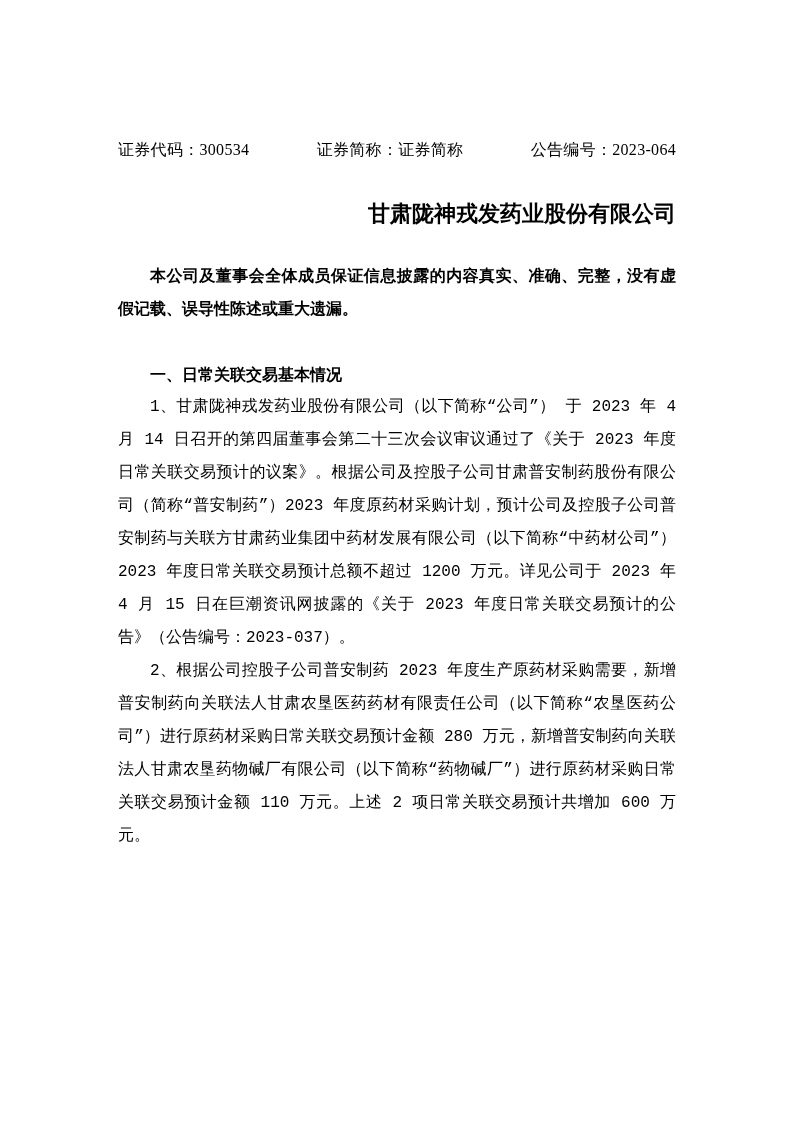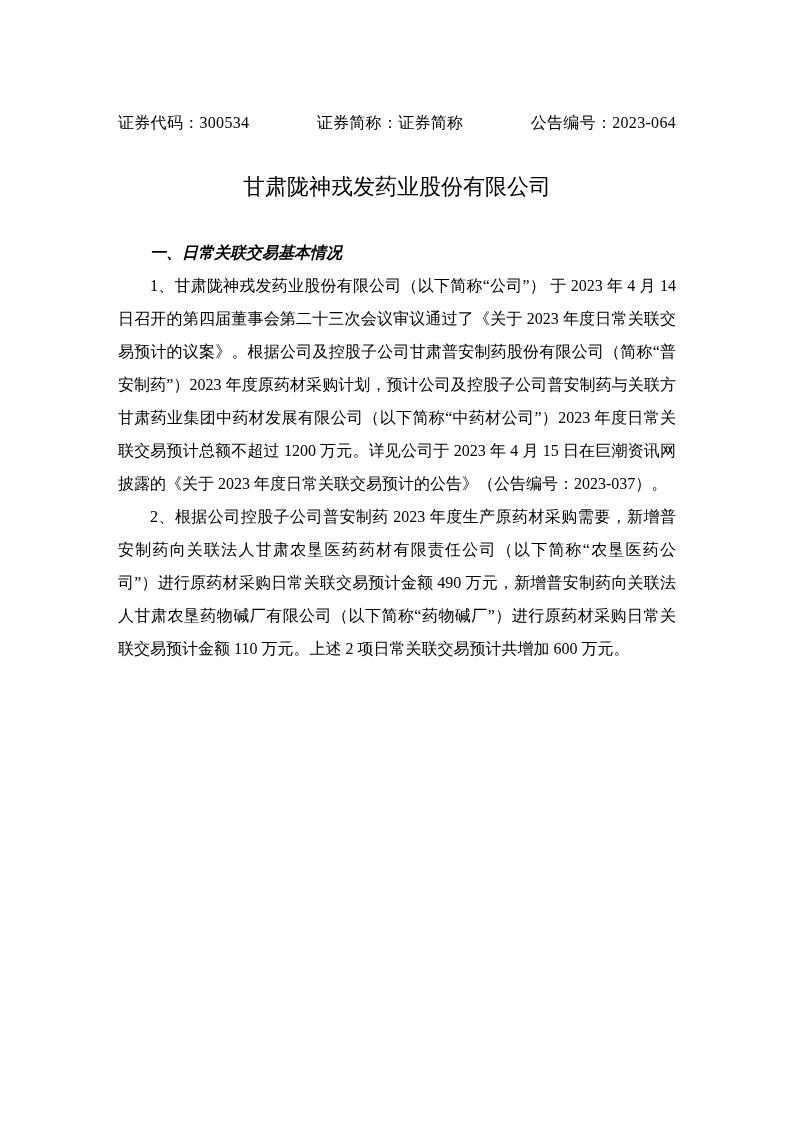--- a/index.html
+++ b/index.html
@@ -19,52 +19,52 @@
   .content {
     padding: 113px 117px 0 118px; 
   }
   .doc-header {
     display: flex;
     justify-content: space-between;
     align-items: baseline;
     font-size: 16px;
     line-height: 20px;
     letter-spacing: 0.3px;
+    margin-top: 27px;
   }
   .doc-title {
     margin-top: 37px;
-    text-align: center;
+    text-align: right;
     font-family: "Liberation Sans", "DejaVu Sans", sans-serif;
-    font-weight: normal;
+    font-weight: bold;
     font-size: 22px;
     line-height: 33px;
   }
   .declaration {
     margin-top: 29px;
     font-family: "Liberation Sans", "DejaVu Sans", sans-serif;
     font-weight: bold;
     font-size: 16px;
     line-height: 33px;
     text-indent: 2em;
     text-align: justify;
     text-justify: inter-character;
   }
   .sec-heading {
     font-family: "Liberation Sans", "DejaVu Sans", sans-serif;
     font-weight: bold;
     font-size: 16px;
     line-height: 33px;
     text-indent: 2em;
-    font-style: italic;
   }
   .sec-heading.first {
     margin-top: 33px; 
   }
   .body-para {
-    font-family: Liberation Serif, serif;
+    font-family: Liberation Mono, monospace;
     font-size: 16px;
     line-height: 33px;
     text-indent: 2em;
     text-align: justify;
     text-justify: inter-character;
   }
 </style>
 </head>
 <body>
 
@@ -74,23 +74,24 @@
     <div class="doc-header">
       <span>证券代码：300534</span>
       <span>证券简称：证券简称</span>
       <span>公告编号：2023-064</span>
     </div>
 
     <div class="doc-title">
       <div>甘肃陇神戎发药业股份有限公司</div>
     </div>
 
+    <p class="declaration">本公司及董事会全体成员保证信息披露的内容真实、准确、完整，没有虚假记载、误导性陈述或重大遗漏。</p>
 
     <p class="sec-heading first">一、日常关联交易基本情况</p>
 
 
     <p class="body-para">1、甘肃陇神戎发药业股份有限公司（以下简称“公司”） 于 2023 年 4 月 14 日召开的第四届董事会第二十三次会议审议通过了《关于 2023 年度日常关联交易预计的议案》。根据公司及控股子公司甘肃普安制药股份有限公司（简称“普安制药”）2023 年度原药材采购计划，预计公司及控股子公司普安制药与关联方甘肃药业集团中药材发展有限公司（以下简称“中药材公司”）2023 年度日常关联交易预计总额不超过 1200 万元。详见公司于 2023 年 4 月 15 日在巨潮资讯网披露的《关于 2023 年度日常关联交易预计的公告》（公告编号：2023-037）。</p>
 
-    <p class="body-para">2、根据公司控股子公司普安制药 2023 年度生产原药材采购需要，新增普安制药向关联法人甘肃农垦医药药材有限责任公司（以下简称“农垦医药公司”）进行原药材采购日常关联交易预计金额 490 万元，新增普安制药向关联法人甘肃农垦药物碱厂有限公司（以下简称“药物碱厂”）进行原药材采购日常关联交易预计金额 110 万元。上述 2 项日常关联交易预计共增加 600 万元。</p>
+    <p class="body-para">2、根据公司控股子公司普安制药 2023 年度生产原药材采购需要，新增普安制药向关联法人甘肃农垦医药药材有限责任公司（以下简称“农垦医药公司”）进行原药材采购日常关联交易预计金额 280 万元，新增普安制药向关联法人甘肃农垦药物碱厂有限公司（以下简称“药物碱厂”）进行原药材采购日常关联交易预计金额 110 万元。上述 2 项日常关联交易预计共增加 600 万元。</p>
 
 
   </div>
 </div>
 
 </body></html>

